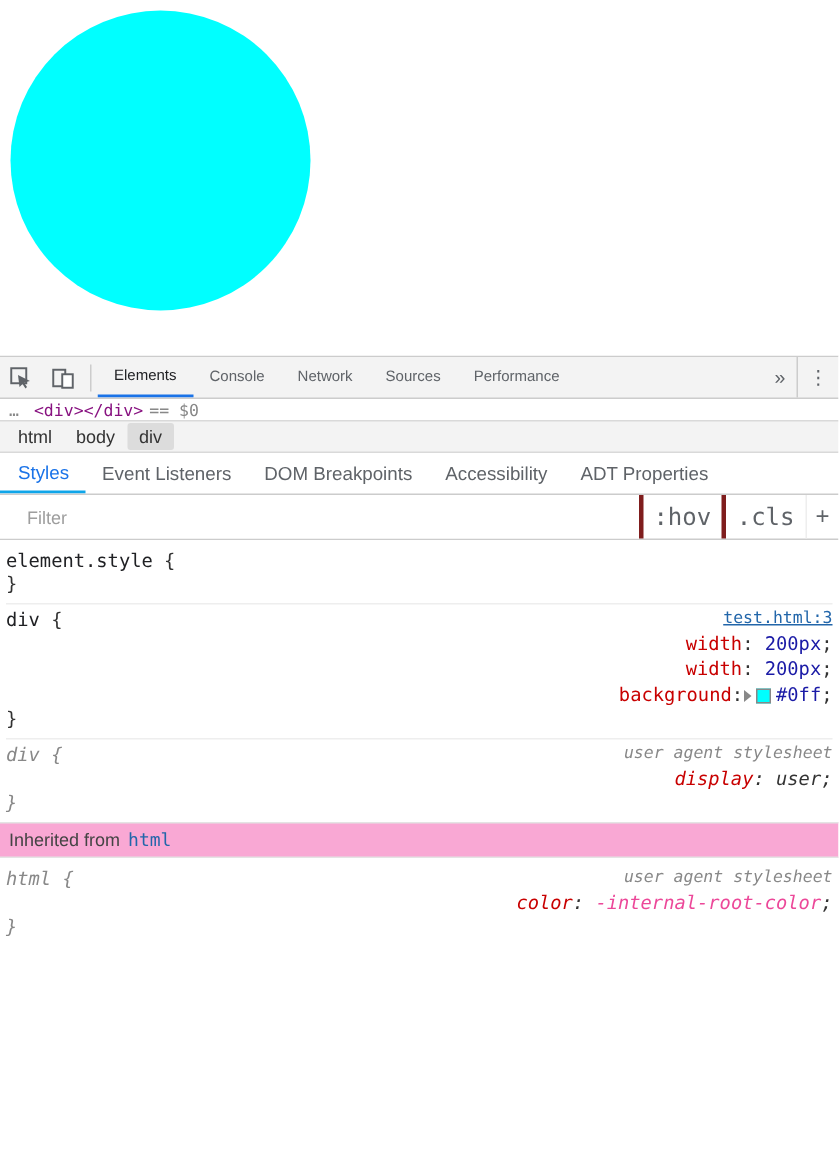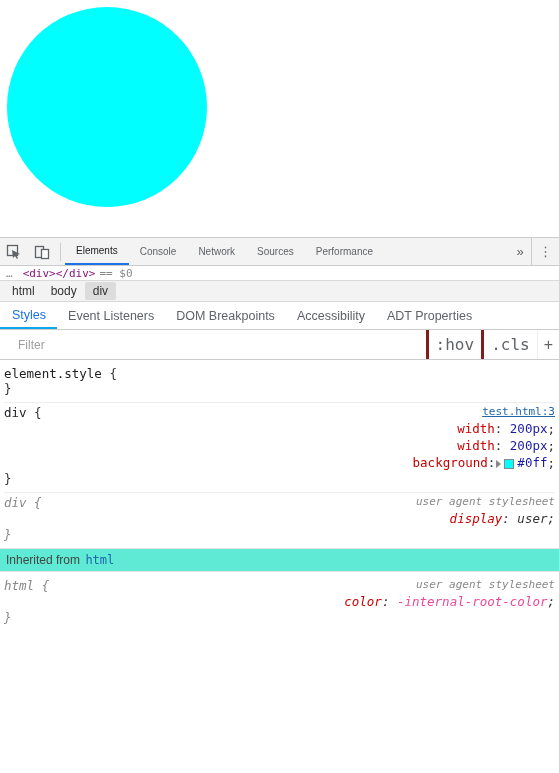--- a/index.html
+++ b/index.html
@@ -59,21 +59,21 @@
   .semi { color:#333; }
   .expand-tri { display:inline-block; width:0; height:0; border-left:5px solid #888; border-top:4px solid transparent; border-bottom:4px solid transparent; margin:0 3px 0 1px; vertical-align:middle; }
   .swatch { display:inline-block; width:10px; height:10px; border:1px solid #888; vertical-align:middle; margin-right:3px; }
   .origin { position:absolute; right:0; top:2px; font-size:11px; color:#888; }
   .origin a { color:#2266aa; text-decoration:underline; cursor:pointer;margin-left:46px; }
   .ua-row { font-style: italic; }
   .ua-row .selector, .ua-row .brace { color:#888; }
   .ua-row .propname { color:#c80000; }
   .ua-origin { position:absolute; right:0; top:2px; font-size:11px; font-style:italic; color:#888;text-align:right; }
 
-  .inherit-bar { background:#5eead4; padding:4px 6px; font-size:12px; color:#444; border-top:1px solid #e4e4e4; border-bottom:1px solid #e4e4e4; font-family: "Segoe UI", Arial, sans-serif;}
+  .inherit-bar { background:#f9a8d4; padding:4px 6px; font-size:12px; color:#444; border-top:1px solid #e4e4e4; border-bottom:1px solid #e4e4e4; font-family: "Segoe UI", Arial, sans-serif;}
   .inherit-bar .from-tag { font-family: Consolas, monospace; color:#2266aa; margin-left:2px;}
 </style>
 </head>
 <body>
 
 <div class="preview-pane">
   <div class="circle"></div>
 </div>
 
 <div class="devtools">

